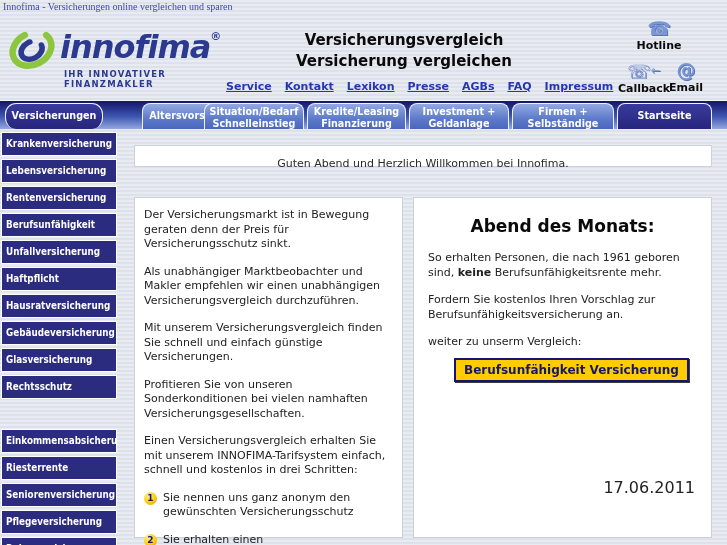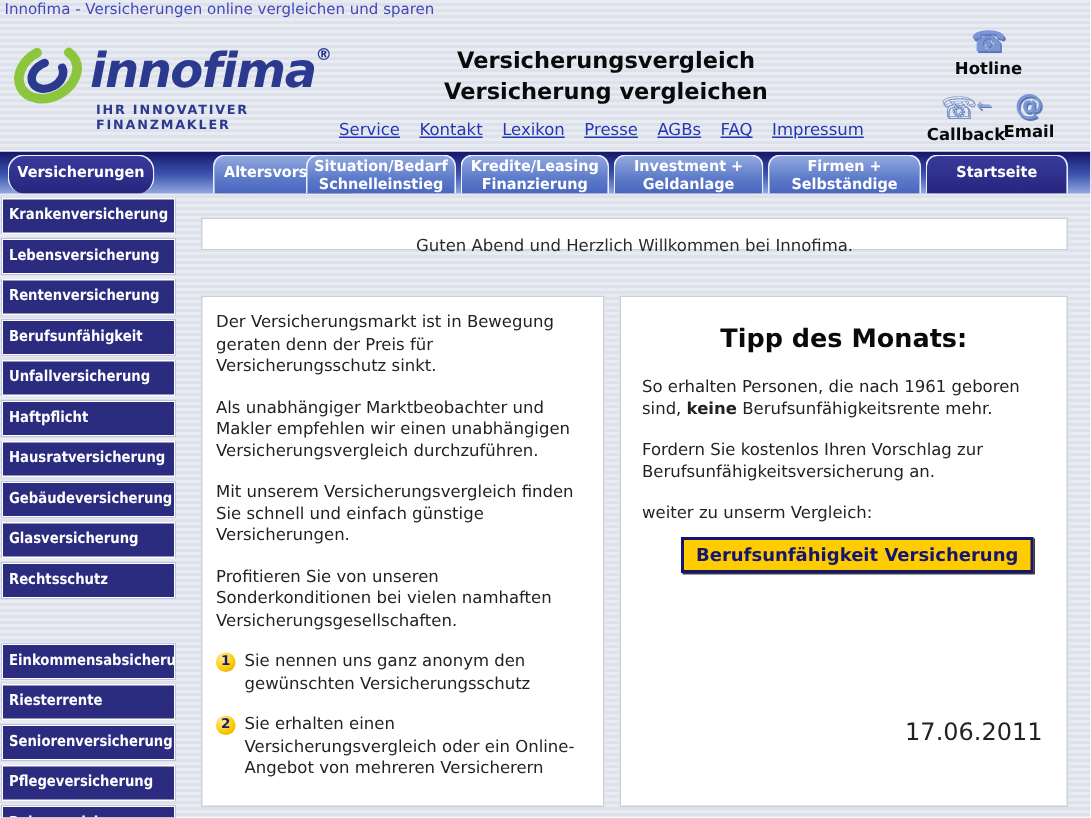--- a/index.html
+++ b/index.html
@@ -1,35 +1,35 @@
 <!DOCTYPE html>
 <html><head>
 <meta charset="utf-8">
 <style>
   html,body{margin:0;padding:0;}
   body{font-family:"DejaVu Sans","Liberation Sans",sans-serif;}
   #page{position:relative;width:727px;height:545px;overflow:hidden;
     background:repeating-linear-gradient(180deg,#e8ebf2 0px,#e8ebf2 2px,#dde1e9 2px,#dde1e9 4px);}
 
   
-  .topbar{position:absolute;top:1px;left:3px;font-size:10px;color:#4147b8;cursor:pointer;}
+  .topbar{position:absolute;top:1px;left:3px;font-size:10px;color:#4147b8;cursor:pointer;font-family:Liberation Serif, serif;}
 
   
   .logo{position:absolute;top:22px;left:8px;width:240px;height:66px;cursor:pointer;}
   .logo svg{position:absolute;left:0;top:2px;}
   .wordmark{position:absolute;left:52px;top:6px;font-size:32px;font-weight:bold;font-style:italic;
     color:#2b3a8f;letter-spacing:-1px;}
   .wordmark sup{font-size:11px;font-style:normal;vertical-align:18px;letter-spacing:0;}
   .tagline{position:absolute;left:56px;top:47px;font-size:8.5px;font-weight:bold;color:#2b3a8f;letter-spacing:1.2px;}
 
   .hdr-title{position:absolute;left:278px;top:30px;width:252px;text-align:center;color:#0a0a0a;}
   .hdr-title div{font-size:15px;font-weight:bold;line-height:21px;}
 
   .hdr-links{position:absolute;left:226px;top:80px;display:flex;gap:13px;}
-  .hdr-links a{font-size:11px;font-weight:normal;color:#2436b4;text-decoration:underline;cursor:pointer;white-space:nowrap;}
+  .hdr-links a{font-size:11px;font-weight:bold;color:#2436b4;text-decoration:underline;cursor:pointer;white-space:nowrap;}
 
   .contact{position:absolute;text-align:center;cursor:pointer;}
   .contact .cicon{display:block;font-size:19px;line-height:20px;color:#7b96d4;text-shadow:1px 1px 0 #5a76b8;}
   .contact .clabel{display:block;font-size:11px;font-weight:bold;color:#0a0a0a;margin-top:1px;}
   #hotline{top:18px;left:630px;width:58px;}
   #callback{top:60px;left:615px;width:58px;}
   #email{top:60px;left:666px;width:40px;}
   .arrow-glyph{font-size:12px;color:#8aa3dc;vertical-align:4px;}
 
   
@@ -168,33 +168,34 @@
   <div class="sb-item" style="top:510px"><span class="sb-label">Pflegeversicherung</span></div>
   <div class="sb-item" style="top:537px"><span class="sb-label">Reiseversicherung</span></div>
 
   <div class="panel" id="greeting">Guten Abend und Herzlich Willkommen bei Innofima.</div>
 
   <div class="panel" id="leftpanel">
     <p>Der Versicherungsmarkt ist in Bewegung geraten denn der Preis für Versicherungsschutz sinkt.</p>
     <p>Als unabhängiger Marktbeobachter und Makler empfehlen wir einen unabhängigen Versicherungsvergleich durchzuführen.</p>
     <p>Mit unserem Versicherungsvergleich finden Sie schnell und einfach günstige Versicherungen.</p>
     <p>Profitieren Sie von unseren Sonderkonditionen bei vielen namhaften Versicherungsgesellschaften.</p>
+    <p>Einen Versicherungsvergleich erhalten Sie mit unserem INNOFIMA-Tarifsystem einfach, schnell und kostenlos in drei Schritten:</p>
     <div class="step">
       <span class="ball">1</span>
       <span class="step-text">Sie nennen uns ganz anonym den gewünschten Versicherungsschutz</span>
     </div>
     <div class="step">
       <span class="ball">2</span>
       <span class="step-text">Sie erhalten einen Versicherungsvergleich oder ein Online-Angebot von mehreren Versicherern</span>
     </div>
 
   </div>
 
   <div class="panel" id="rightpanel">
-    <div class="tip-heading">Tipp des Monats:</div>
+    <div class="tip-heading">Abend des Monats:</div>
     <p><span>So erhalten Personen, die nach 1961 geboren sind, </span><span class="bold-inline">keine</span><span> Berufsunfähigkeitsrente mehr.</span></p>
     <p>Fordern Sie kostenlos Ihren Vorschlag zur Berufsunfähigkeitsversicherung an.</p>
     <p class="tip-cta">weiter zu unserm Vergleich:</p>
     <span class="tip-button">Berufsunfähigkeit Versicherung</span>
     <div class="tip-date">17.06.2011</div>
   </div>
 
 </div>
 
 </body></html>

